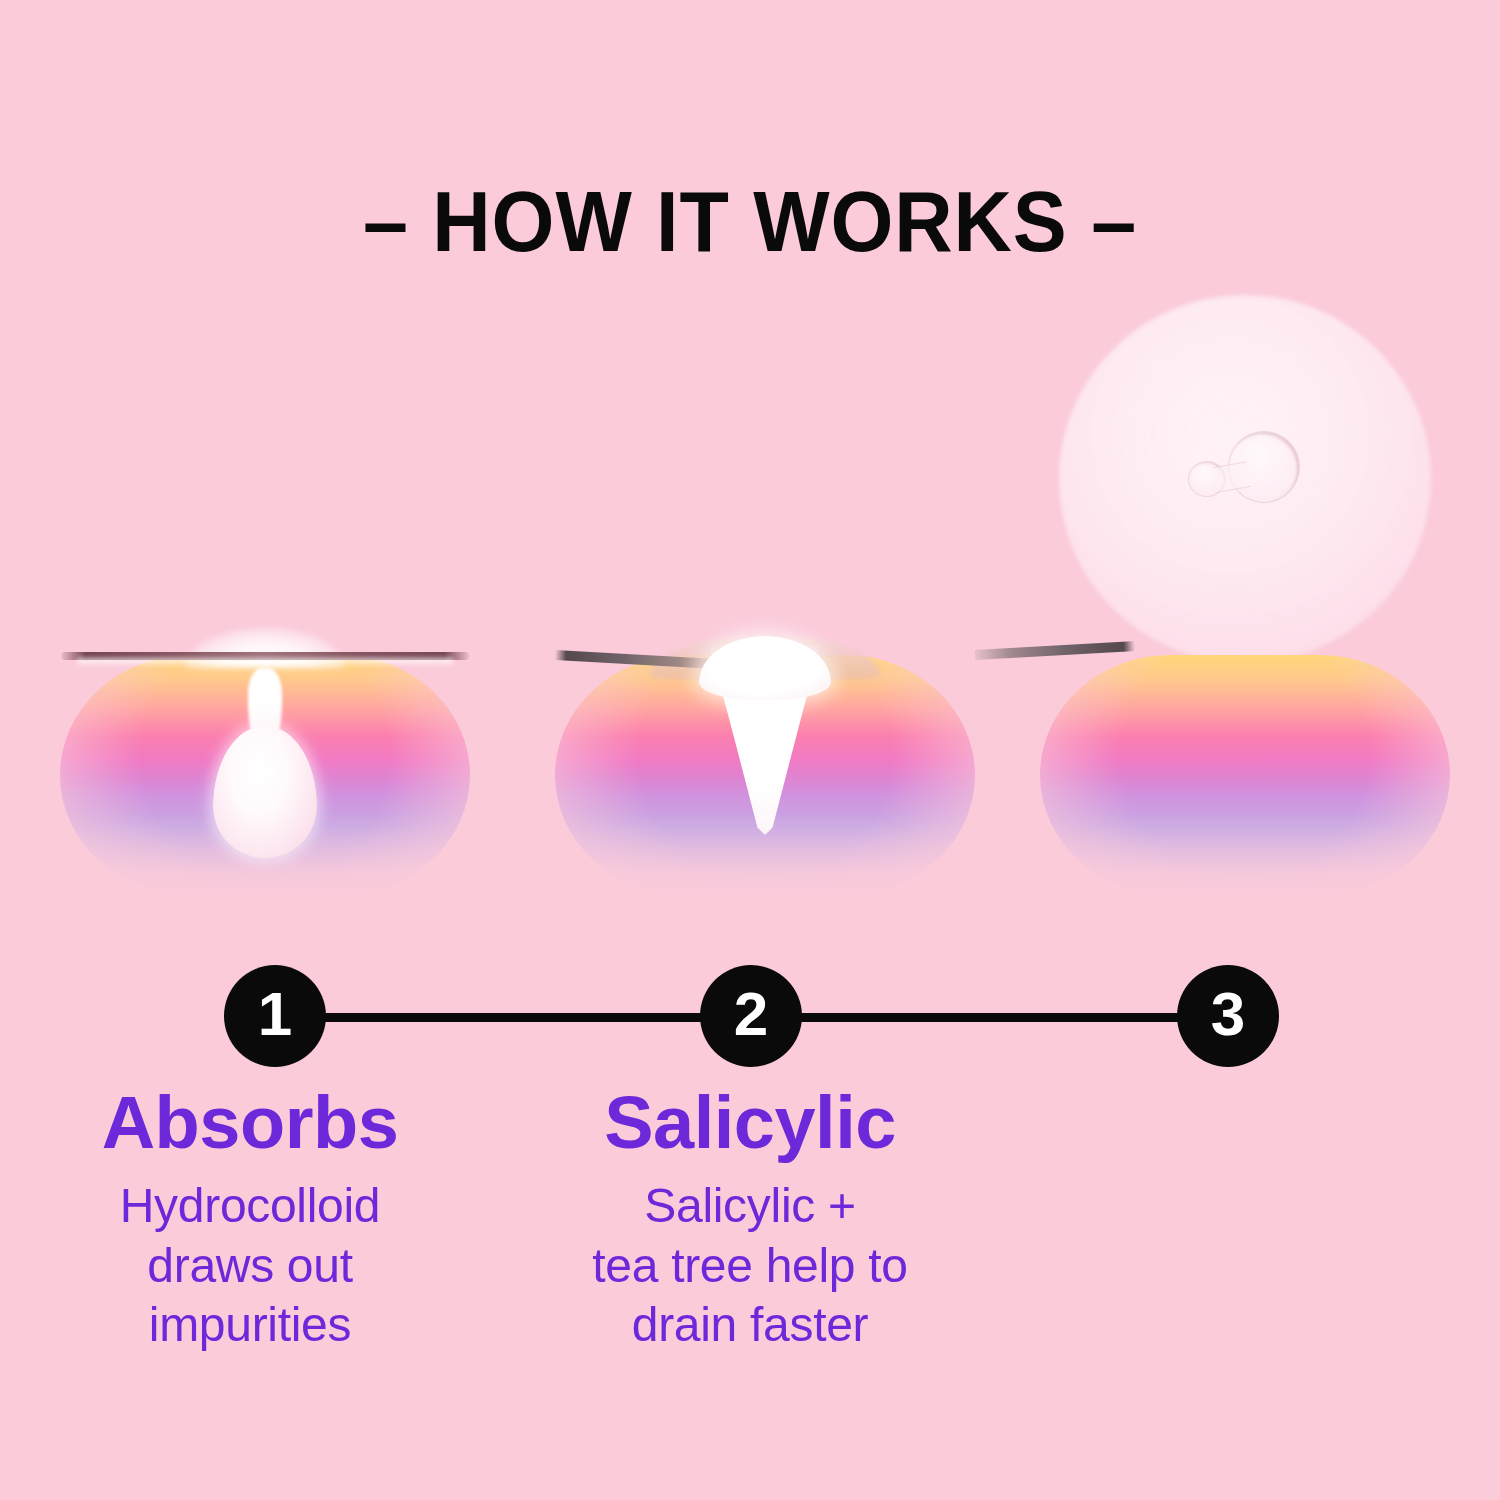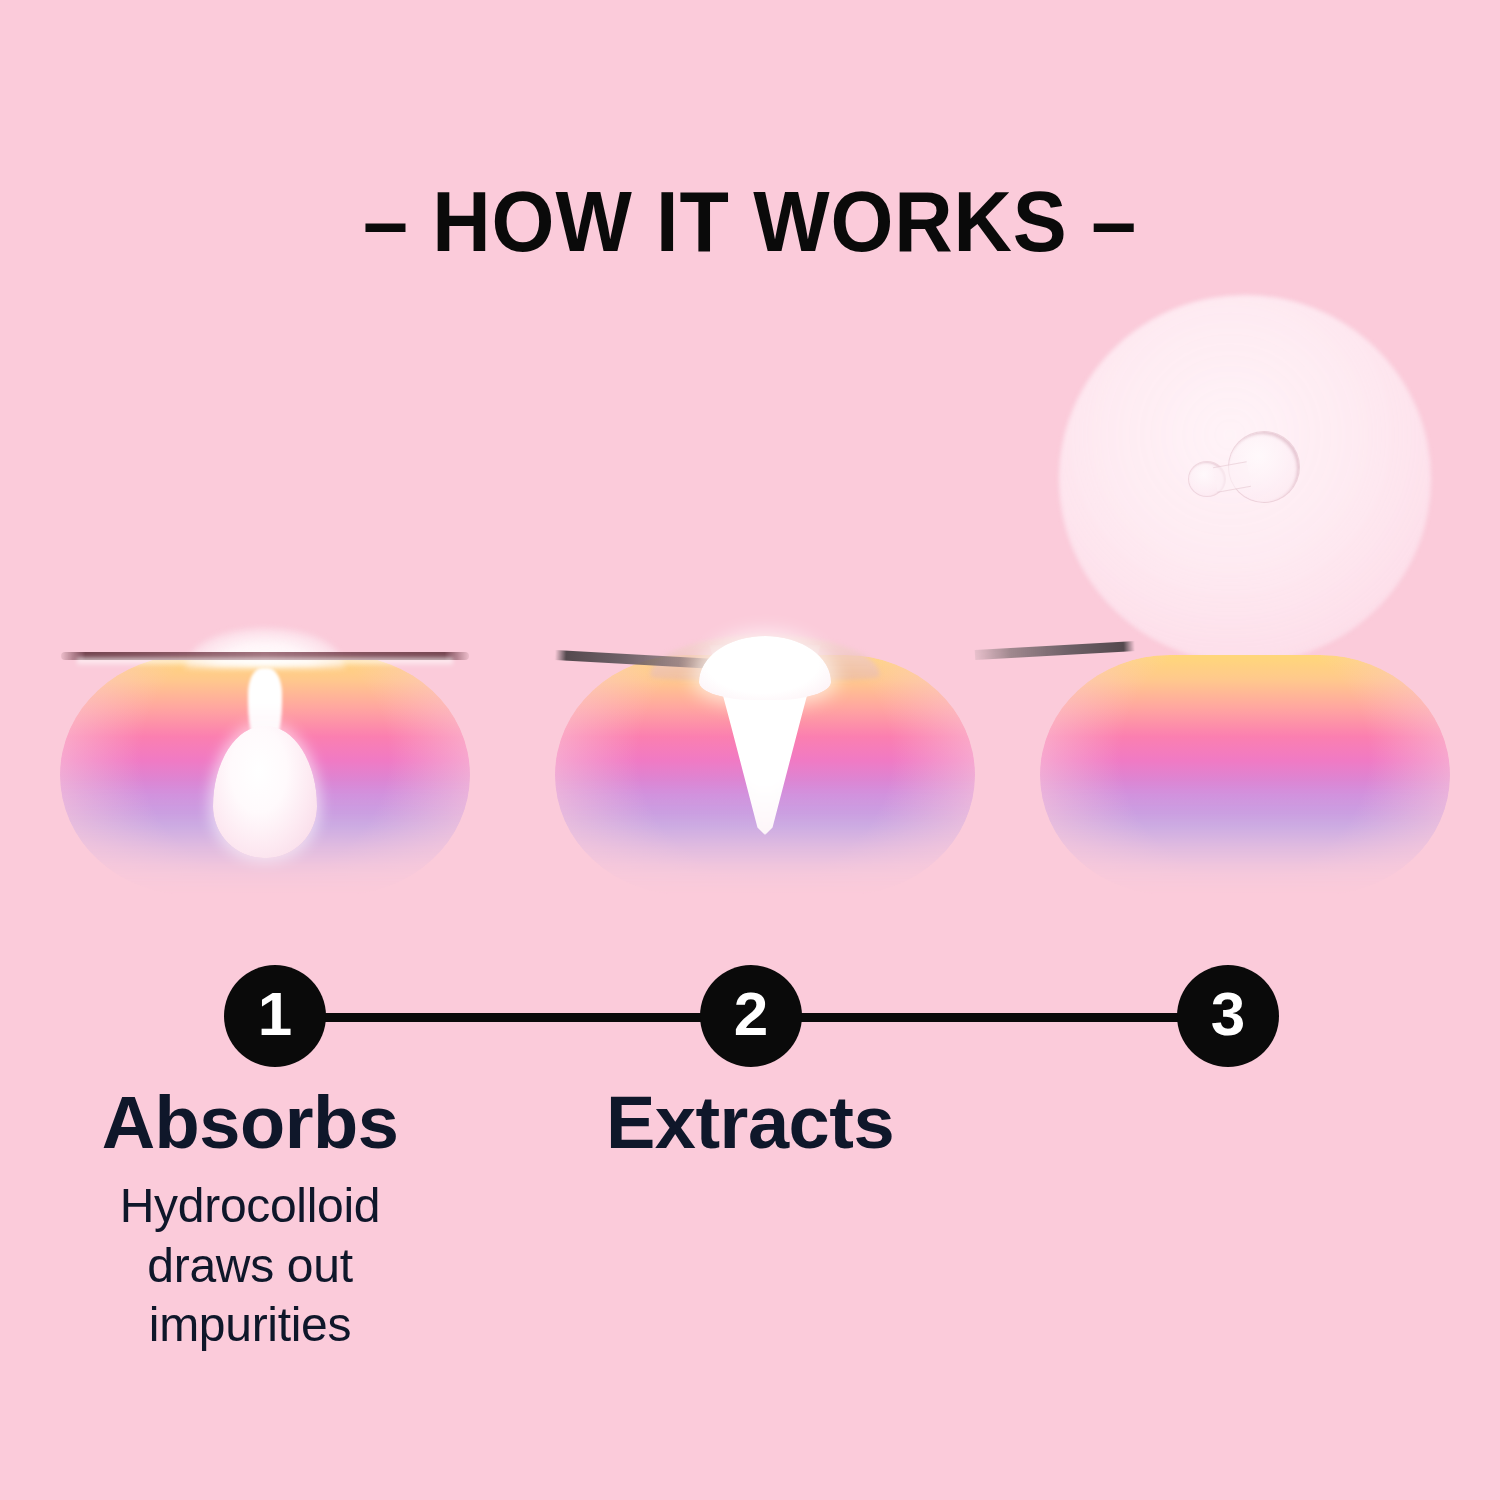--- a/index.html
+++ b/index.html
@@ -355,21 +355,21 @@
   .captions {
     position: absolute;
     top: 1086px;
     left: 0;
     width: 1500px;
     display: flex;
   }
   .cap {
     width: 500px;
     text-align: center;
-    color: #0f172a;
+    color: #6d28d9;
   }
   .cap-title {
     font-size: 74px;
     font-weight: 700;
     line-height: 1.0;
     letter-spacing: -0.5px;
     margin-bottom: 16px;
   }
   .cap-body {
     font-size: 48px;
@@ -451,19 +451,22 @@
   </div>
 
   <div class="captions">
     <div class="cap">
       <div class="cap-title">Absorbs</div>
       <div class="cap-body">Hydrocolloid
 draws out
 impurities</div>
     </div>
     <div class="cap">
-      <div class="cap-title">Extracts</div>
+      <div class="cap-title">Salicylic</div>
+      <div class="cap-body">Salicylic +
+tea tree help to
+drain faster</div>
     </div>
     <div class="cap">
     </div>
   </div>
 
 </div>
 
 </body></html>

